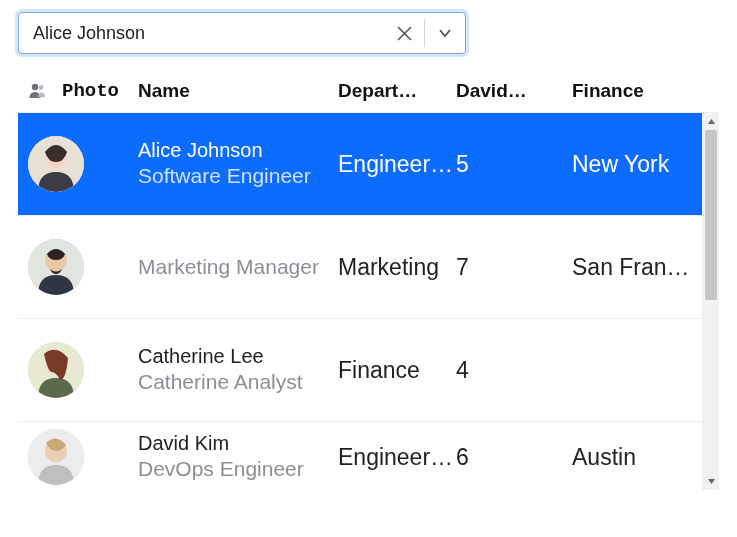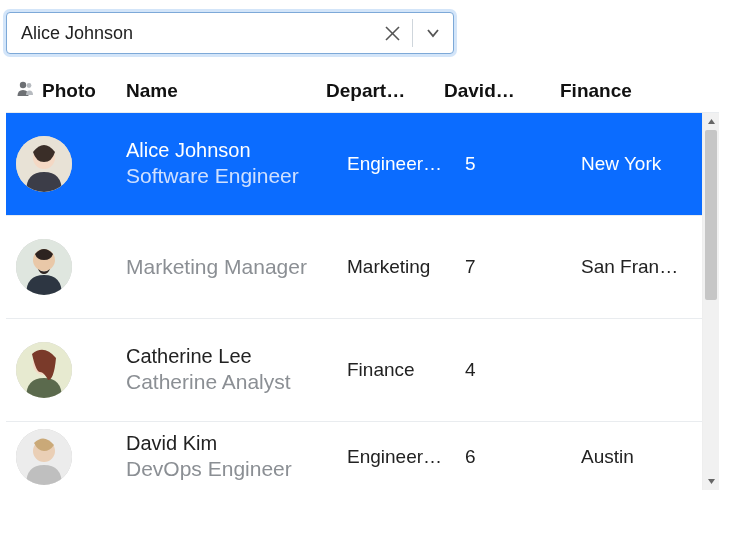--- a/index.html
+++ b/index.html
@@ -7,21 +7,21 @@
     margin: 0;
     padding: 0;
     font-family: "Segoe UI", Arial, sans-serif;
     font-size: 15px;
     color: #222;
     background: #fff;
   }
   .wrap {
     width: 737px;
     height: 537px;
-    padding: 12px 18px 0 6px;
+    padding: 12px 18px 0 18px;
     position: relative;
   }
 
   
   .combo {
     display: flex;
     align-items: stretch;
     height: 42px;
     width: 448px;
     border: 1px solid #7da9d8;
@@ -60,22 +60,23 @@
   }
   .head {
     margin-top: 22px;
     padding: 4px 10px 10px 10px;
     font-weight: 700;
     font-size: 19px;
     color: #111;
   }
   .head .photo-hd {
     display: flex;
-    align-items: flex-start;
-    gap: 8px;
+    align-items: center;
+    gap: 16px;
+    font-family: Liberation Mono, monospace;
   }
   .head .photo-hd svg { flex: 0 0 auto; }
 
   .truncate {
     white-space: nowrap;
     overflow: hidden;
     text-overflow: ellipsis;
   }
 
   
@@ -95,21 +96,21 @@
     padding-left: 10px;
   }
   .row:last-child { border-bottom: none; height: 70px; }
   .row.selected {
     background: #0b6cff;
     color: #fff;
   }
   .row .name-line { font-size: 20px; line-height: 1.25; }
   .row .role-line { font-size: 21px; color: #8b8f94; line-height: 1.25; white-space: nowrap; overflow: hidden; }
   .row.selected .role-line { color: #cfe0ff; }
-  .row .cell { font-size: 19px; margin-left: 21px; }
+  .row .cell { font-size: 23px; }
   .avatar {
     width: 56px;
     height: 56px;
     border-radius: 50%;
     overflow: hidden;
     background: #ccc;
   }
   .avatar svg { width: 100%; height: 100%; display: block; }
 
   

